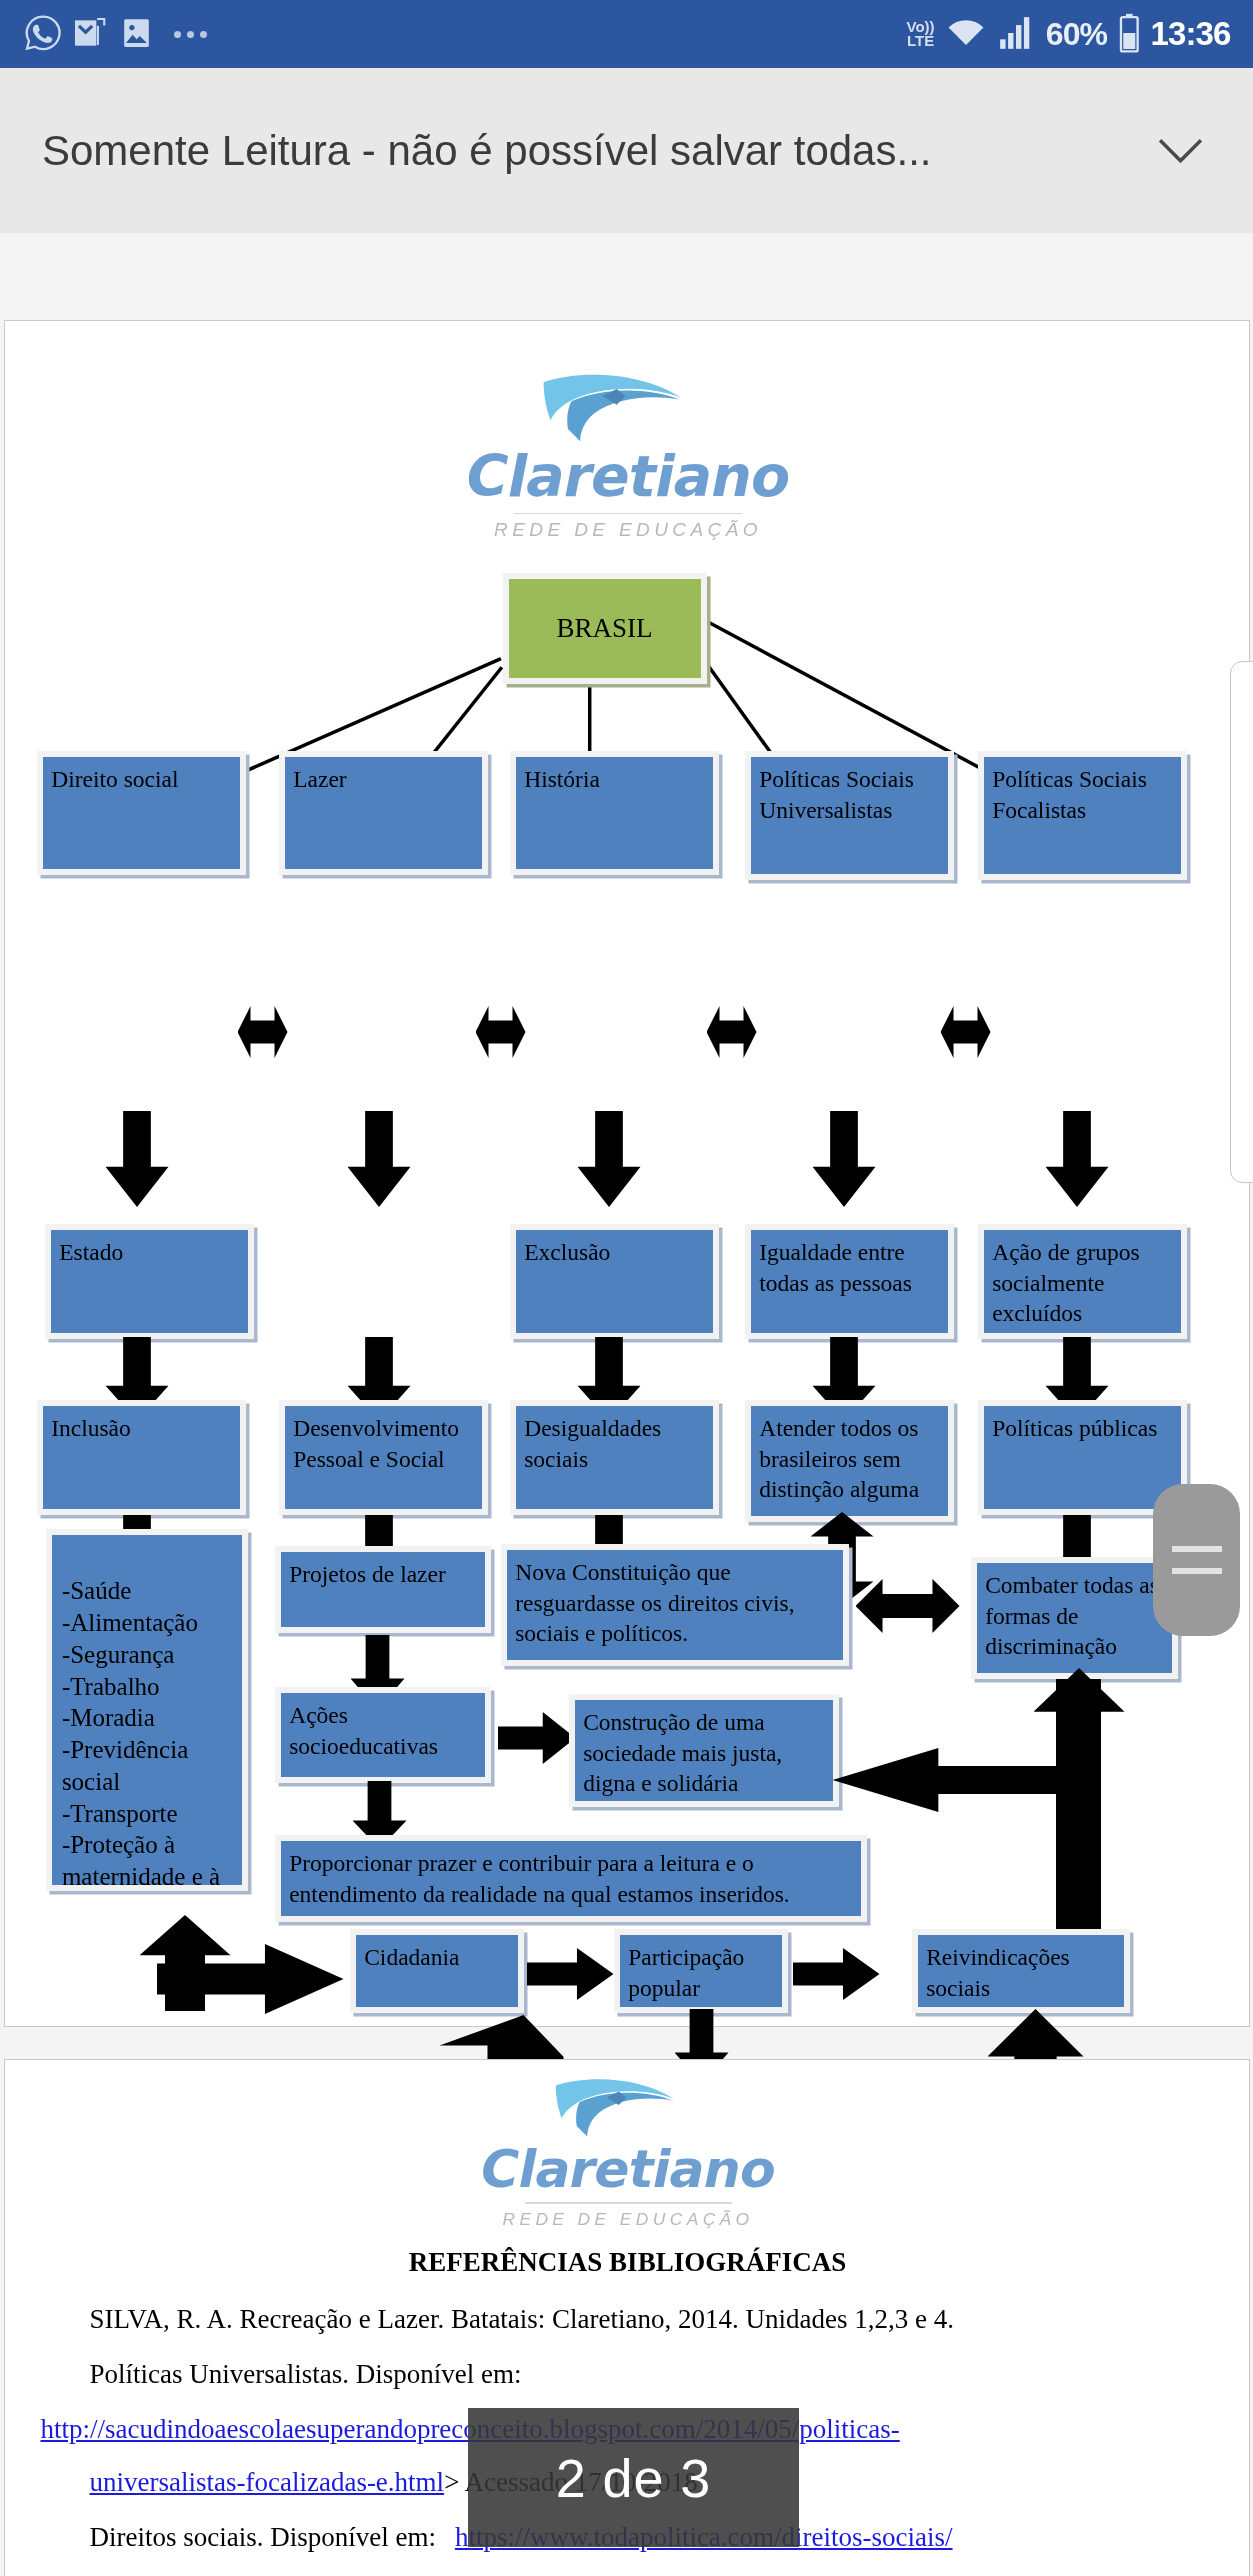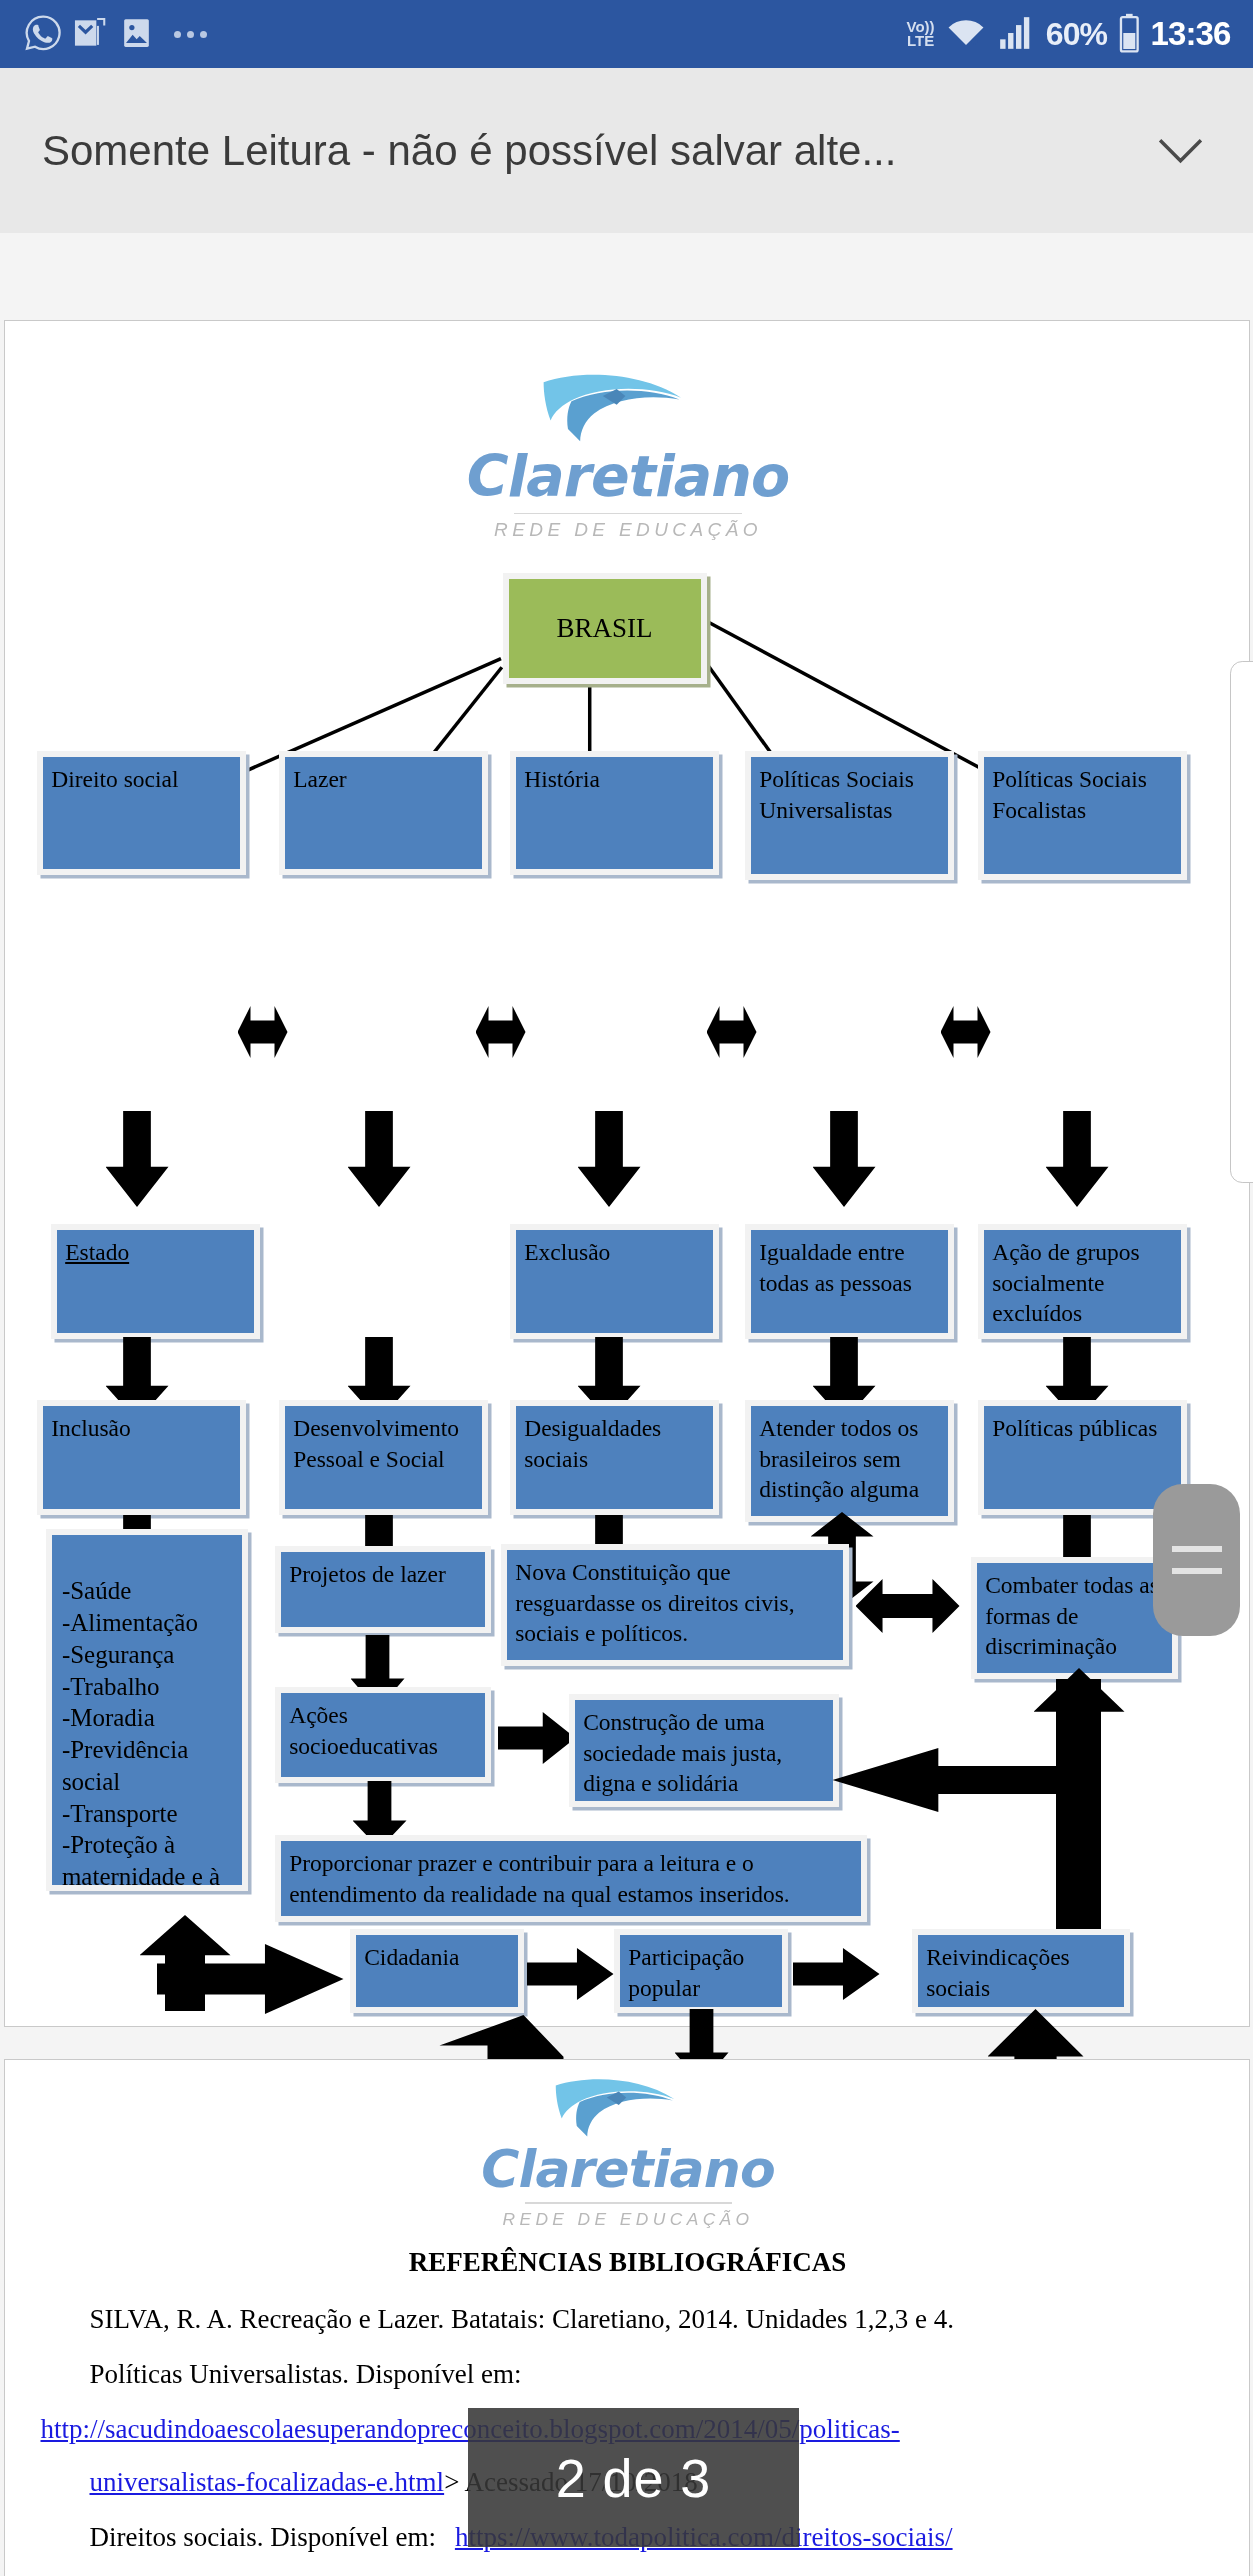--- a/index.html
+++ b/index.html
@@ -219,21 +219,21 @@
           <rect x="4" y="0.5" width="4" height="2" fill="#dbe4f2"></rect>
           <rect x="1" y="2.5" width="10" height="20.5" rx="1" fill="none" stroke="#dbe4f2" stroke-width="1.4"></rect>
           <rect x="2.4" y="12" width="7.2" height="9.6" fill="#dbe4f2"></rect>
         </svg>
     </span>
     <span id="status-clock">13:36</span>
   </div>
 </div>
 
 <div id="app-bar">
-  <div id="app-title">Somente Leitura - não é possível salvar alte...</div>
+  <div id="app-title">Somente Leitura - não é possível salvar todas...</div>
   <div id="app-expand-btn">
     <svg width="49" height="31" viewBox="0 0 24 14">
         <path d="M2 2l10 10L22 2" fill="none" stroke="#4a4a4a" stroke-width="1.7"></path>
       </svg>
   </div>
 </div>
 <div id="appbar-shadow"></div>
 
 <div id="doc-viewer">
 
@@ -294,21 +294,21 @@
       <div class="blk blk-lr" style="left:471px; top:685px; width:50px; height:52px;"></div>
       <div class="blk blk-lr" style="left:702px; top:685px; width:50px; height:52px;"></div>
       <div class="blk blk-lr" style="left:936px; top:685px; width:50px; height:52px;"></div>
 
       <div class="blk blk-down" style="left:101px; top:790px; width:63px; height:96px;"></div>
       <div class="blk blk-down" style="left:343px; top:790px; width:63px; height:96px;"></div>
       <div class="blk blk-down" style="left:573px; top:790px; width:63px; height:96px;"></div>
       <div class="blk blk-down" style="left:808px; top:790px; width:63px; height:96px;"></div>
       <div class="blk blk-down" style="left:1041px; top:790px; width:63px; height:96px;"></div>
 
-      <div class="node" style="left:46px; top:903px; width:209px; height:115px;text-decoration:underline;">
+      <div class="node" style="left:40px; top:903px; width:209px; height:115px;">
         <span>Estado</span>
       </div>
       <div class="node" style="left:505px; top:903px; width:209px; height:115px;">
         <span>Exclusão</span>
       </div>
       <div class="node" style="left:740px; top:903px; width:209px; height:115px;">
         <span>Igualdade entre todas as pessoas</span>
       </div>
       <div class="node" style="left:973px; top:903px; width:209px; height:115px;">
         <span>Ação de grupos socialmente excluídos</span>

